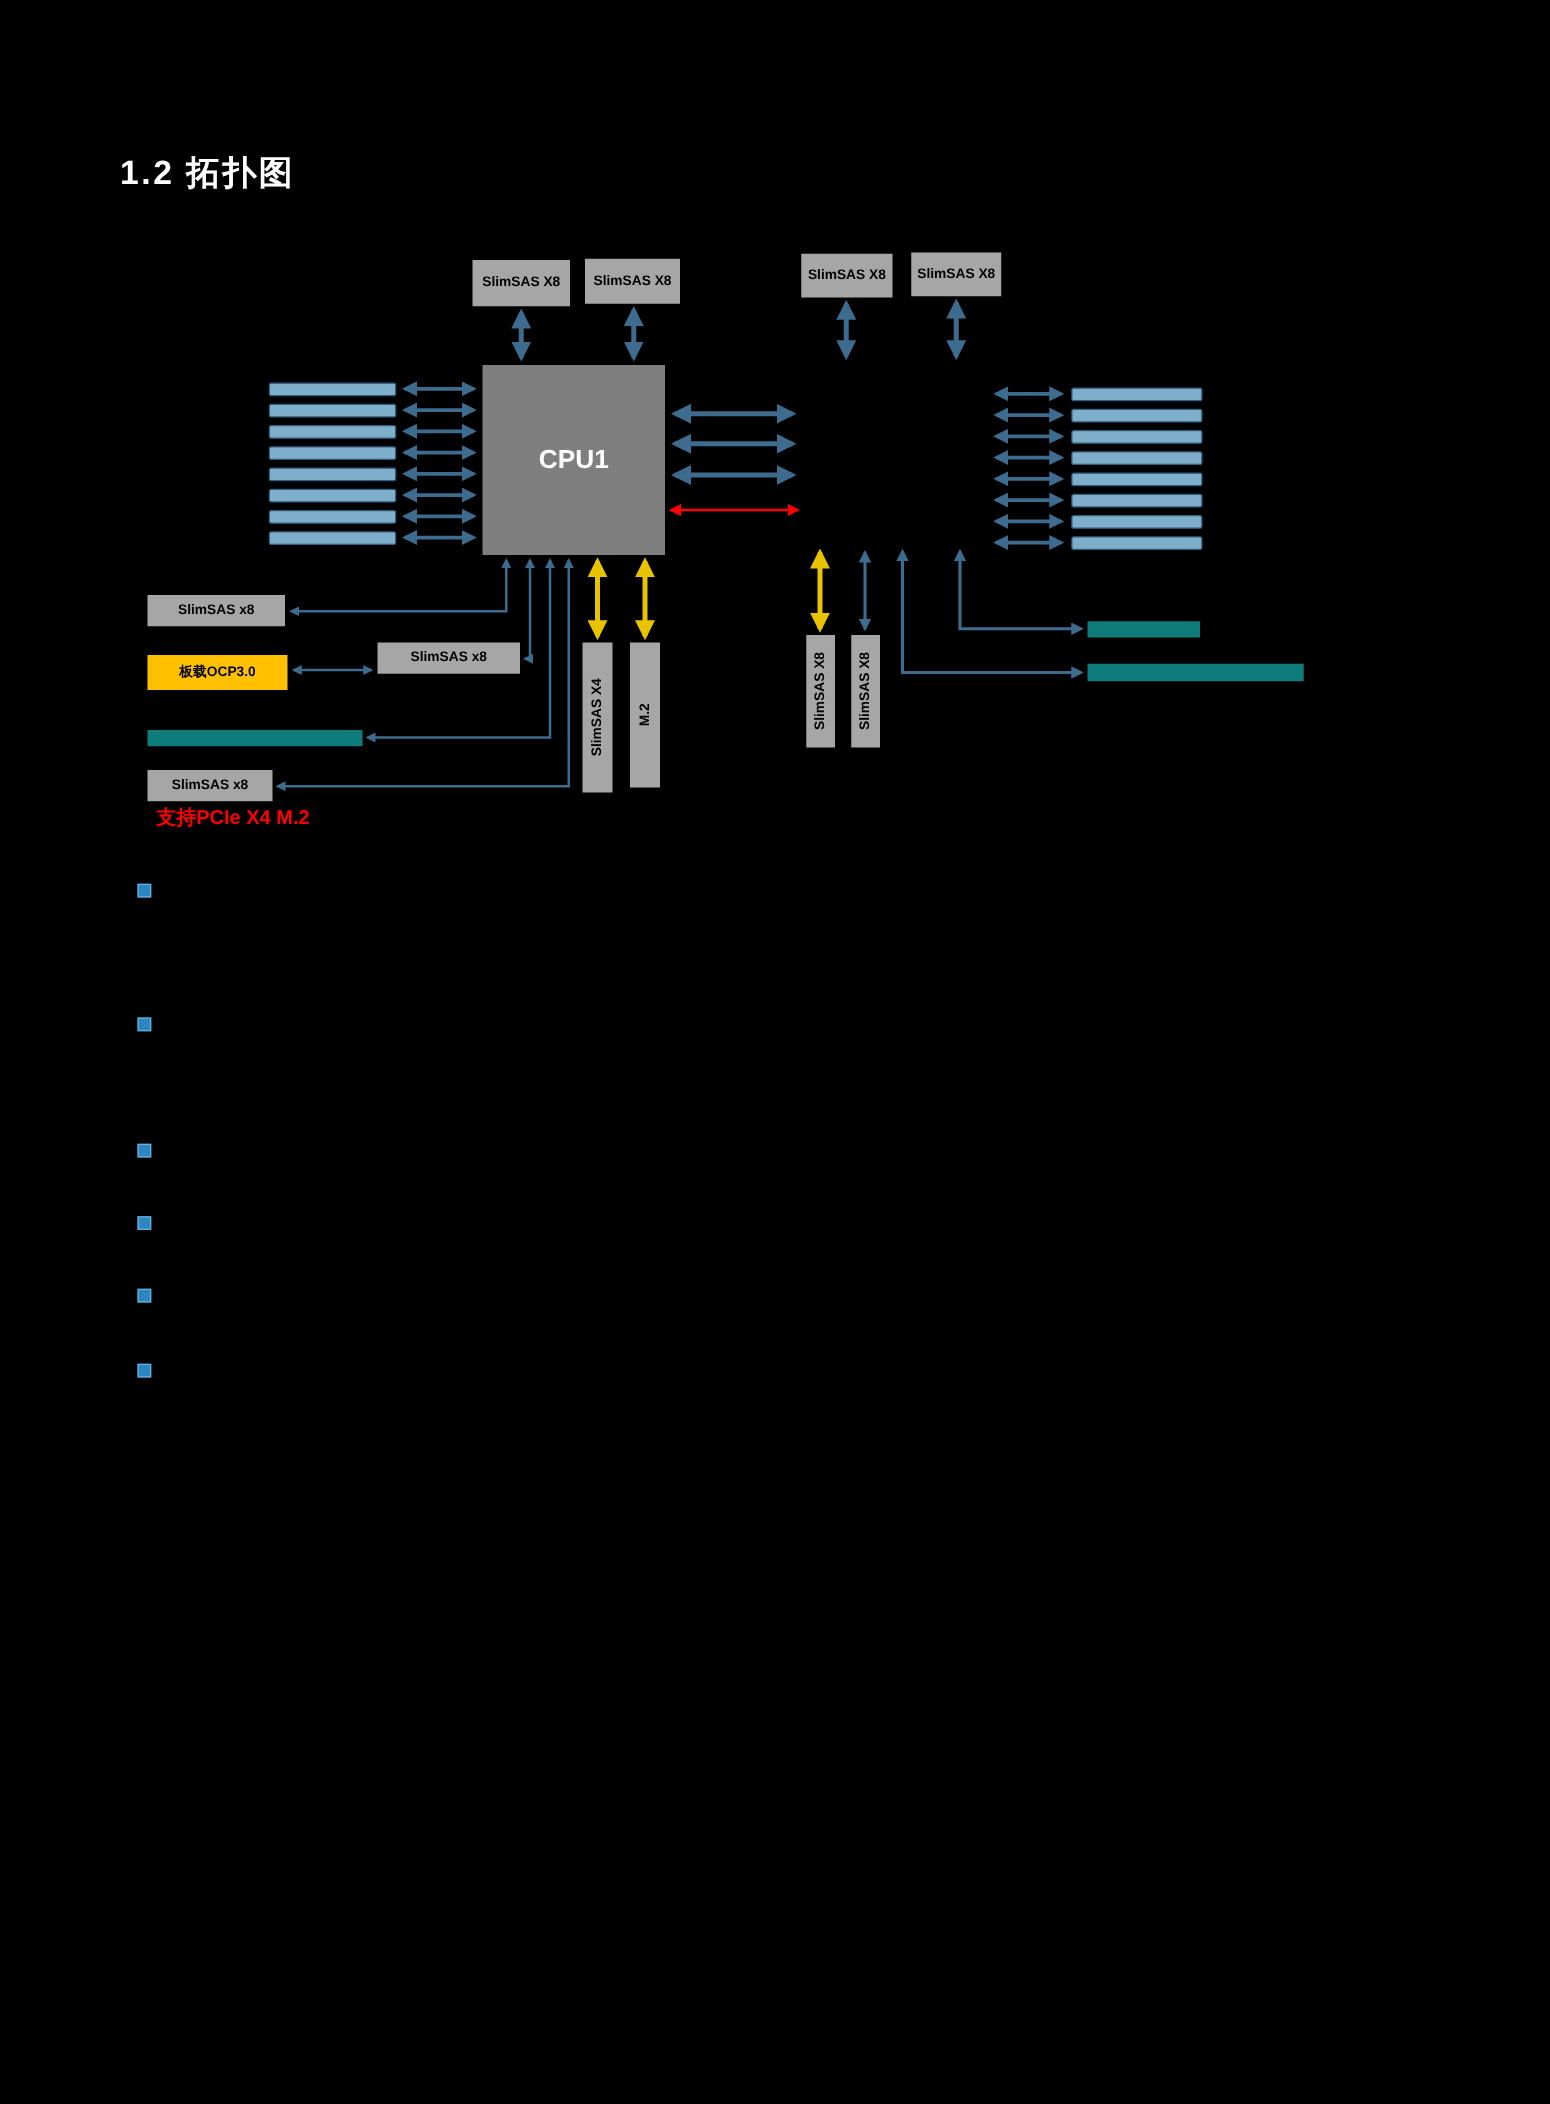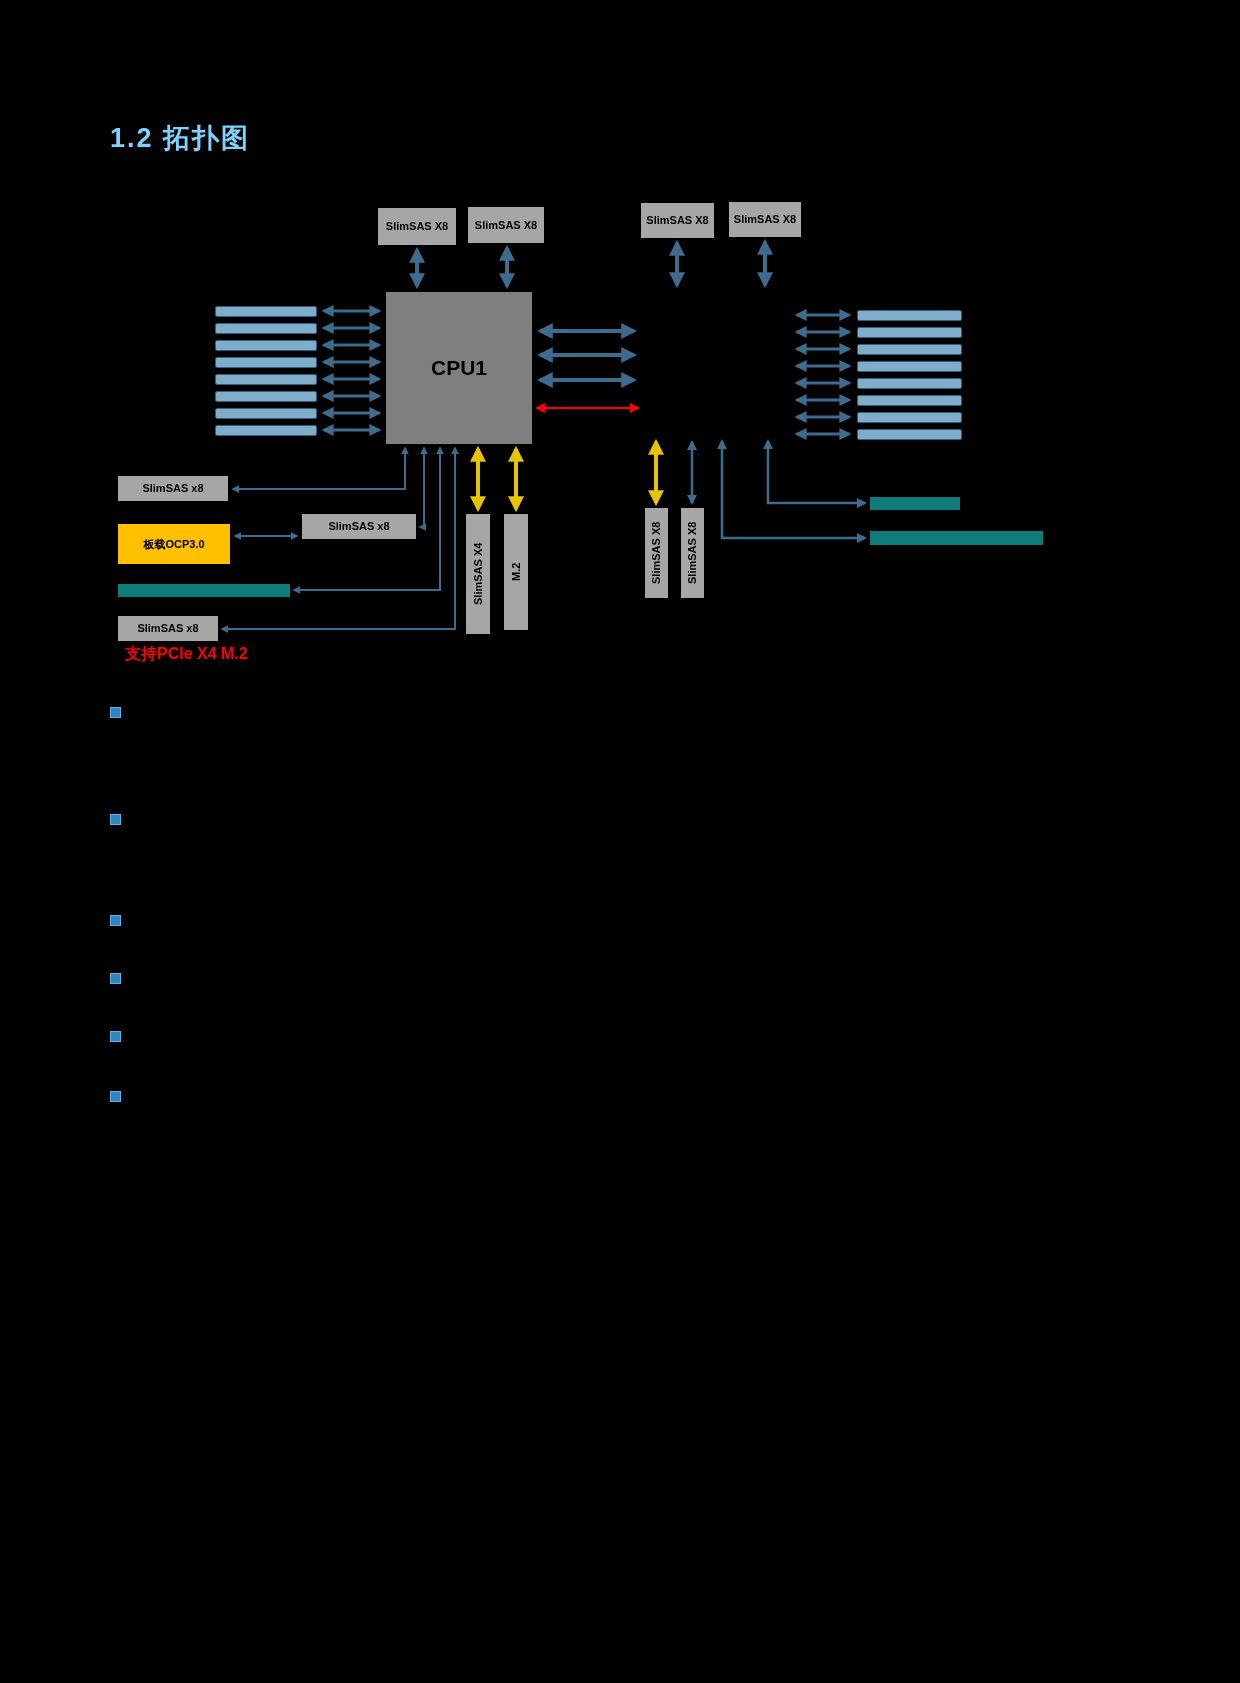--- a/index.html
+++ b/index.html
@@ -1,21 +1,21 @@
 <!DOCTYPE html>
 <html><head>
 <meta charset="utf-8">
 <style>
   * { margin:0; padding:0; box-sizing:border-box; }
   html,body { background:#000; }
   body { font-family:"Liberation Sans", sans-serif; }
   .page { position:relative; width:1240px; height:1683px; background:#000000; overflow:hidden; }
   .abs { position:absolute; }
-  .title { left:110px; top:120px; color:#7dd3fc; font-size:27px; font-weight:bold; letter-spacing:2px; }
-  .cpu { background:#7F7F7F; color:#000000; font-size:21px; font-weight:bold;
+  .title { left:96px; top:120px; color:#ffffff; font-size:27px; font-weight:bold; letter-spacing:2px; }
+  .cpu { background:#7F7F7F; color:#ffffff; font-size:21px; font-weight:bold;
          display:flex; align-items:center; justify-content:center; }
   .port { background:#A6A6A6; color:#000000; font-size:11px; font-weight:bold;
           display:flex; align-items:center; justify-content:center; text-align:center; line-height:1.1; }
   .vport { writing-mode:vertical-rl; transform:rotate(180deg); }
   .ocp { background:#FFC000; }
   .dimm { background:#7FAECB; border:1px solid #2F5E7E; border-radius:2px; }
   .teal { background:#0E7C7B; }
   .note { color:#FF0000; font-size:16px; font-weight:bold; }
   .bullet { width:11px; height:11px; background:#2E86C1; border:1px solid #6AB0DE; }
   svg.arrows { position:absolute; left:0; top:0; }
@@ -117,21 +117,21 @@
   <div class="abs dimm" style="left:857px; top:327px; width:105px; height:11px;"></div>
   <div class="abs dimm" style="left:857px; top:344px; width:105px; height:11px;"></div>
   <div class="abs dimm" style="left:857px; top:361px; width:105px; height:11px;"></div>
   <div class="abs dimm" style="left:857px; top:378px; width:105px; height:11px;"></div>
   <div class="abs dimm" style="left:857px; top:395px; width:105px; height:11px;"></div>
   <div class="abs dimm" style="left:857px; top:412px; width:105px; height:11px;"></div>
   <div class="abs dimm" style="left:857px; top:429px; width:105px; height:11px;"></div>
 
   <div class="abs port" style="left:118px; top:476px; width:110px; height:25px;">SlimSAS x8</div>
   <div class="abs port" style="left:302px; top:514px; width:114px; height:25px;">SlimSAS x8</div>
-  <div class="abs port ocp" style="left:118px; top:524px; width:112px; height:40px;">板载OCP3.0</div>
+  <div class="abs port ocp" style="left:118px; top:524px; width:112px; height:28px;">板载OCP3.0</div>
   <div class="abs teal" style="left:118px; top:584px; width:172px; height:13px;"></div>
   <div class="abs port" style="left:118px; top:616px; width:100px; height:25px;">SlimSAS x8</div>
   <div class="abs note" style="left:125px; top:644px;">支持PCIe X4 M.2</div>
 
   <div class="abs port vport" style="left:466px; top:514px; width:24px; height:120px;">SlimSAS X4</div>
   <div class="abs port vport" style="left:504px; top:514px; width:24px; height:116px;">M.2</div>
 
   <div class="abs port vport" style="left:645px; top:508px; width:23px; height:90px;">SlimSAS X8</div>
   <div class="abs port vport" style="left:681px; top:508px; width:23px; height:90px;">SlimSAS X8</div>
 

